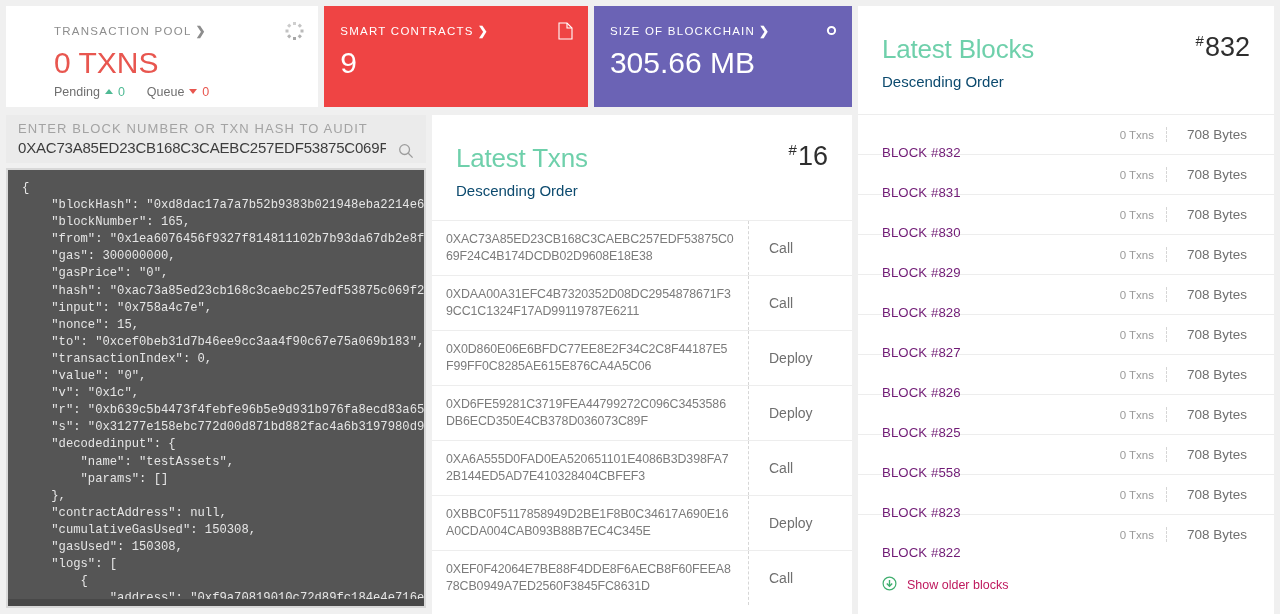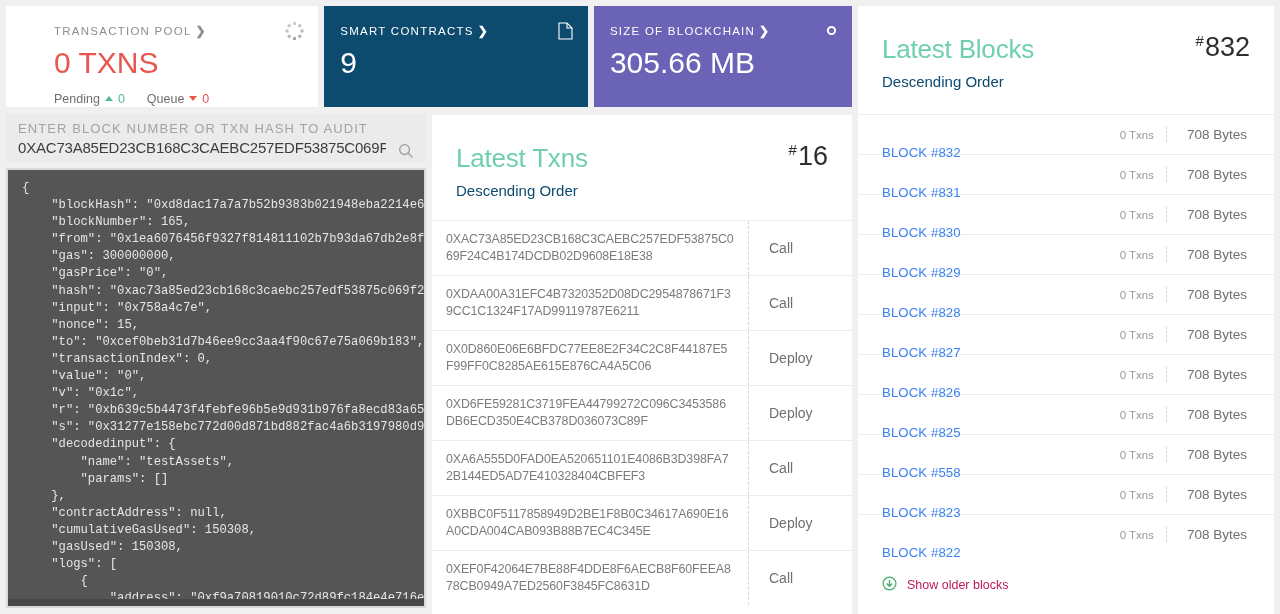--- a/index.html
+++ b/index.html
@@ -16,41 +16,41 @@
     position: absolute; left: 6px; top: 6px;
     width: 846px; height: 101px;
     display: flex; gap: 6px;
   }
   .stat-card {
     position: relative;
     padding: 18px 16px 0 16px;
     overflow: hidden;
   }
   .card-pool   { width: 332px; background: #ffffff; padding-left: 48px; }
-  .card-green  { width: 282px; background: #0c4a6e; }
+  .card-green  { width: 282px; background: #ef4444; }
   .card-purple { width: 276px; background: #6b63b5; }
 
   .stat-title {
     font-size: 11.5px; letter-spacing: 1.25px;
     text-transform: uppercase; font-weight: 400;
     display: flex; align-items: center; gap: 4px;
   }
   .card-pool .stat-title { color: #8d8d8d; }
   .card-green .stat-title, .card-purple .stat-title { color: #ffffff; }
   .chev { font-weight: 700; font-size: 12px; letter-spacing: 0; }
 
   .stat-value {
     margin-top: 9px;
     font-size: 30px; font-weight: 300; line-height: 1.05;
   }
   .card-pool .stat-value { color: #e8564f; }
   .card-green .stat-value, .card-purple .stat-value { color: #ffffff; }
 
   .pool-sub {
-    margin-top: 13px; font-size: 12.5px; color: #6f6f6f;
+    margin-top: 6px; font-size: 12.5px; color: #6f6f6f;
     display: flex; align-items: center; gap: 6px;
   }
   .pool-sub .grp { display: flex; align-items: center; gap: 5px; margin-right: 16px; }
   .tri-up {
     width: 0; height: 0; border-left: 4.5px solid transparent;
     border-right: 4.5px solid transparent; border-bottom: 5px solid #4fba94;
   }
   .tri-down {
     width: 0; height: 0; border-left: 4.5px solid transparent;
     border-right: 4.5px solid transparent; border-top: 5px solid #e8564f;
@@ -134,21 +134,21 @@
 
   
   .blk-col { position: absolute; left: 858px; top: 6px; width: 416px; height: 608px; overflow: hidden; }
   .blk-list { margin-top: 24px; }
   .blk-row {
     display: flex; align-items: center; height: 40px;
     border-top: 1px solid #ededed;
   }
   .blk-name {
     flex: 1; padding-left: 24px; font-size: 13.2px;
-    color: #3b82f6; letter-spacing: 0.1px; margin-top: 36px;
+    color: #701a75; letter-spacing: 0.1px; margin-top: 36px;
   }
   .blk-txns {
     width: 76px; text-align: right; font-size: 11.5px; color: #9a9a9a;
     padding-right: 12px;
   }
   .blk-size {
     width: 108px; border-left: 1px dashed #d6d6d6;
     padding-left: 20px; font-size: 13.5px; color: #6f6f6f; font-weight: 300;
   }
   .show-older {

